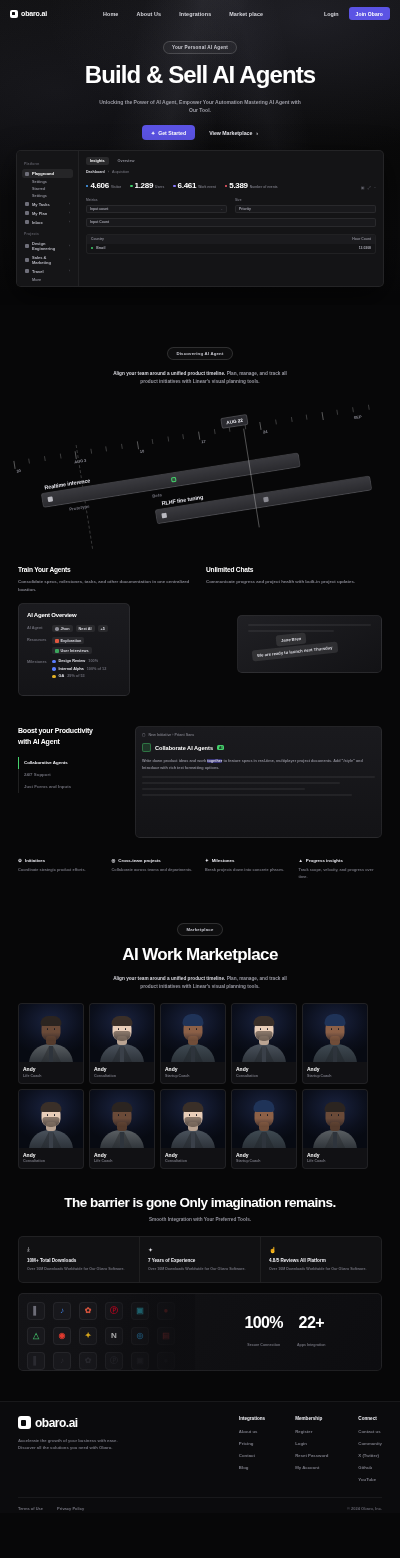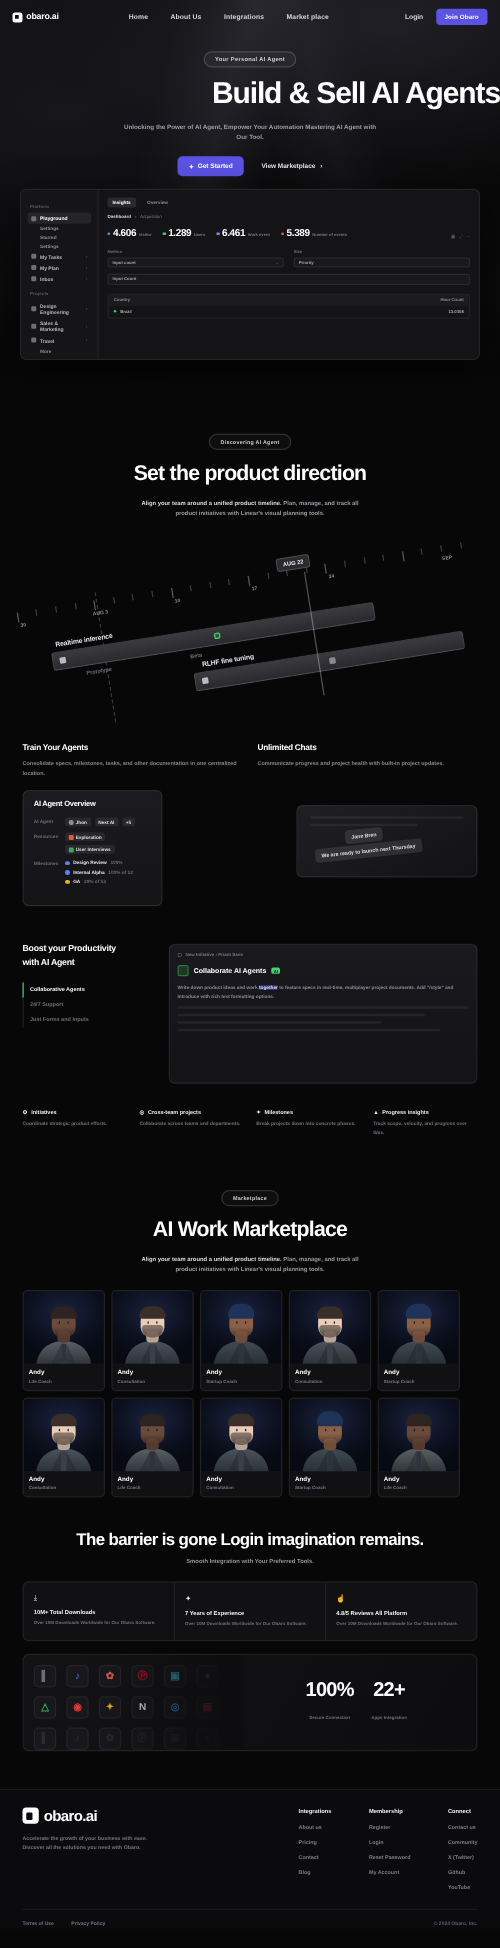--- a/index.html
+++ b/index.html
@@ -52,21 +52,21 @@
     padding:3.5px 7px; border-radius:3px; white-space:nowrap; letter-spacing:.1px;
   }
 
   .pill {
     position:relative; z-index:5; margin:14px auto 0; width:fit-content;
     font-size:4.6px; font-weight:600; letter-spacing:.25px; color:#cfcfd6;
     border:.6px solid rgba(255,255,255,.16); border-radius:20px; padding:3px 8px;
     background:rgba(255,255,255,.04);
   }
   .hero h1 {
-    position:relative; z-index:5; text-align:right; margin-top:8px;
+    position:relative; z-index:5; text-align:center; margin-top:8px;
     font-size:24px; line-height:1.12; font-weight:700; letter-spacing:-.9px; color:#fff;
   }
   .hero-sub {
     position:relative; z-index:5; text-align:center; margin:9px auto 0; width:210px;
     font-size:5px; line-height:1.65; color:#9d9da6; font-weight:600;
   }
   .hero-btns { position:relative; z-index:5; display:flex; justify-content:center; align-items:center; gap:14px; margin-top:11px; }
   .btn-primary {
     display:flex; align-items:center; gap:3px; background:#5b53e4; color:#fff;
     font-size:5.2px; font-weight:700; padding:4.5px 9px; border-radius:4px;
@@ -441,21 +441,20 @@
             <span class="rt">13.0308</span>
           </div>
         </div>
       </div>
     </div>
 
   </section>
 
   <section style="margin-top:42px">
     <div class="sec-pill">Discovering AI Agent</div>
-    <h2 class="sec-h">Set the product direction</h2>
     <p class="sec-sub">
       <span class="s1">Align your team around a unified product timeline.</span>
       <span>Plan, manage, and track all product initiatives with Linear's visual planning tools.</span>
     </p>
 
     <div class="timeline">
       <div class="tl-inner">
         <div class="ruler">
           <span class="tick big" style="left:2%"></span>
             <span class="tick" style="left:6%"></span>
@@ -856,21 +855,21 @@
           </div>
           <div class="mk-meta">
             <div class="mk-name">Andy</div>
             <div class="mk-role">Life Coach</div>
           </div>
         </div>
       </div>
   </section>
 
   <section class="barrier">
-    <h2 class="barrier-h">The barrier is gone Login imagination remains.</h2>
+    <h2 class="barrier-h">The barrier is gone Only imagination remains.</h2>
     <p class="barrier-s">Smooth Integration with Your Preferred Tools.</p>
 
     <div class="stat3">
       <div class="s3">
         <div class="s3-ic">⤓</div>
         <div class="s3-t">10M+ Total Downloads</div>
         <div class="s3-p">Over 10M Downloads Worldwide for Our Obaro Software.</div>
       </div>
       <div class="s3">
         <div class="s3-ic">✦</div>

